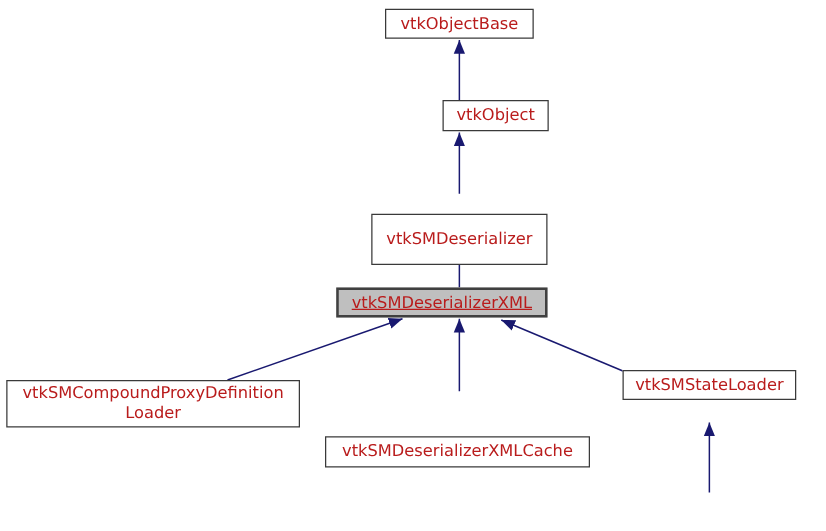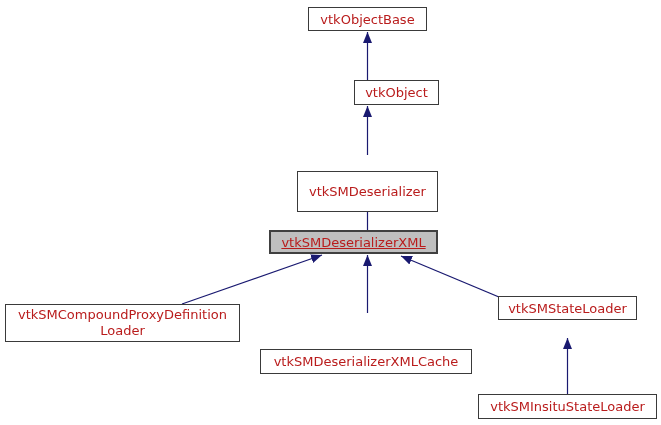--- a/index.html
+++ b/index.html
@@ -83,15 +83,14 @@
     <div>
       <span>vtkSMCompoundProxyDefinition</span><br>
       <span>Loader</span>
     </div>
   </div>
 
   <div class="node" style="left:260px; top:313px; width:212px; height:25px;margin-top:36px;">vtkSMDeserializerXMLCache</div>
 
   <div class="node" style="left:498px; top:296px; width:139px; height:24px;">vtkSMStateLoader</div>
 
-  <div class="node" style="left:478px; top:394px; width:179px; height:25px;">vtkSMInsituStateLoader</div>
 
 </div>
 
 </body></html>

